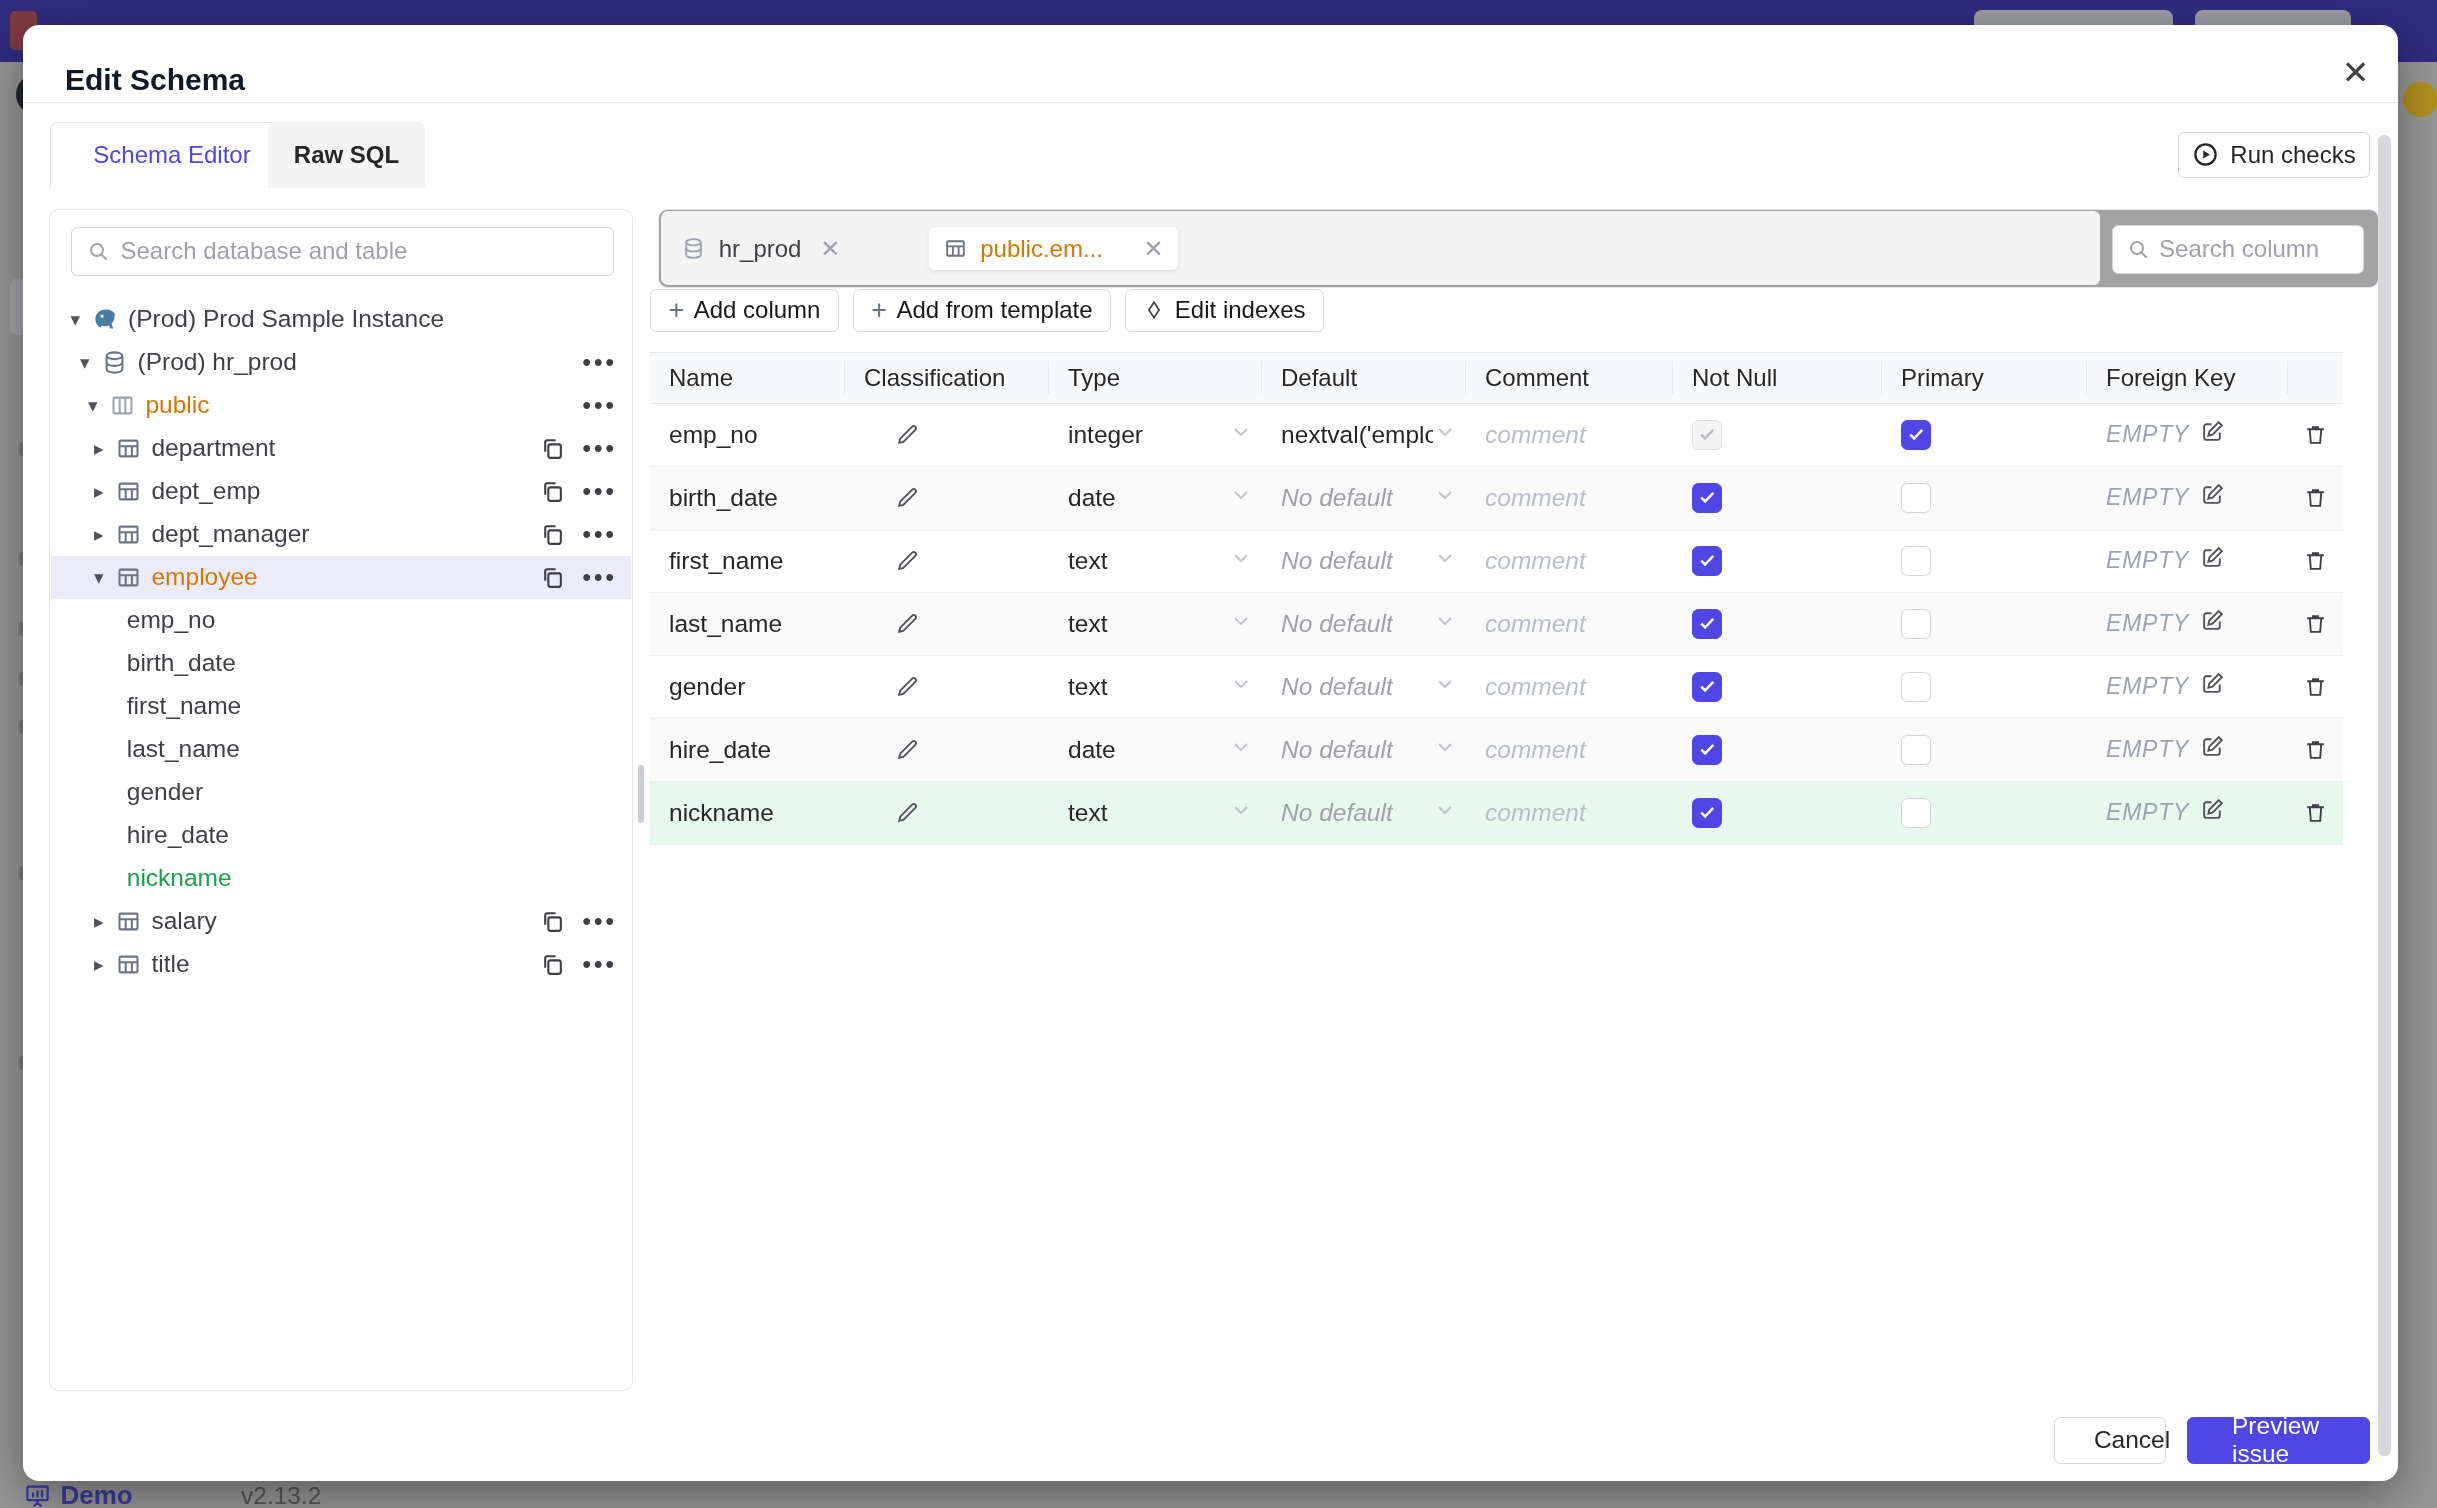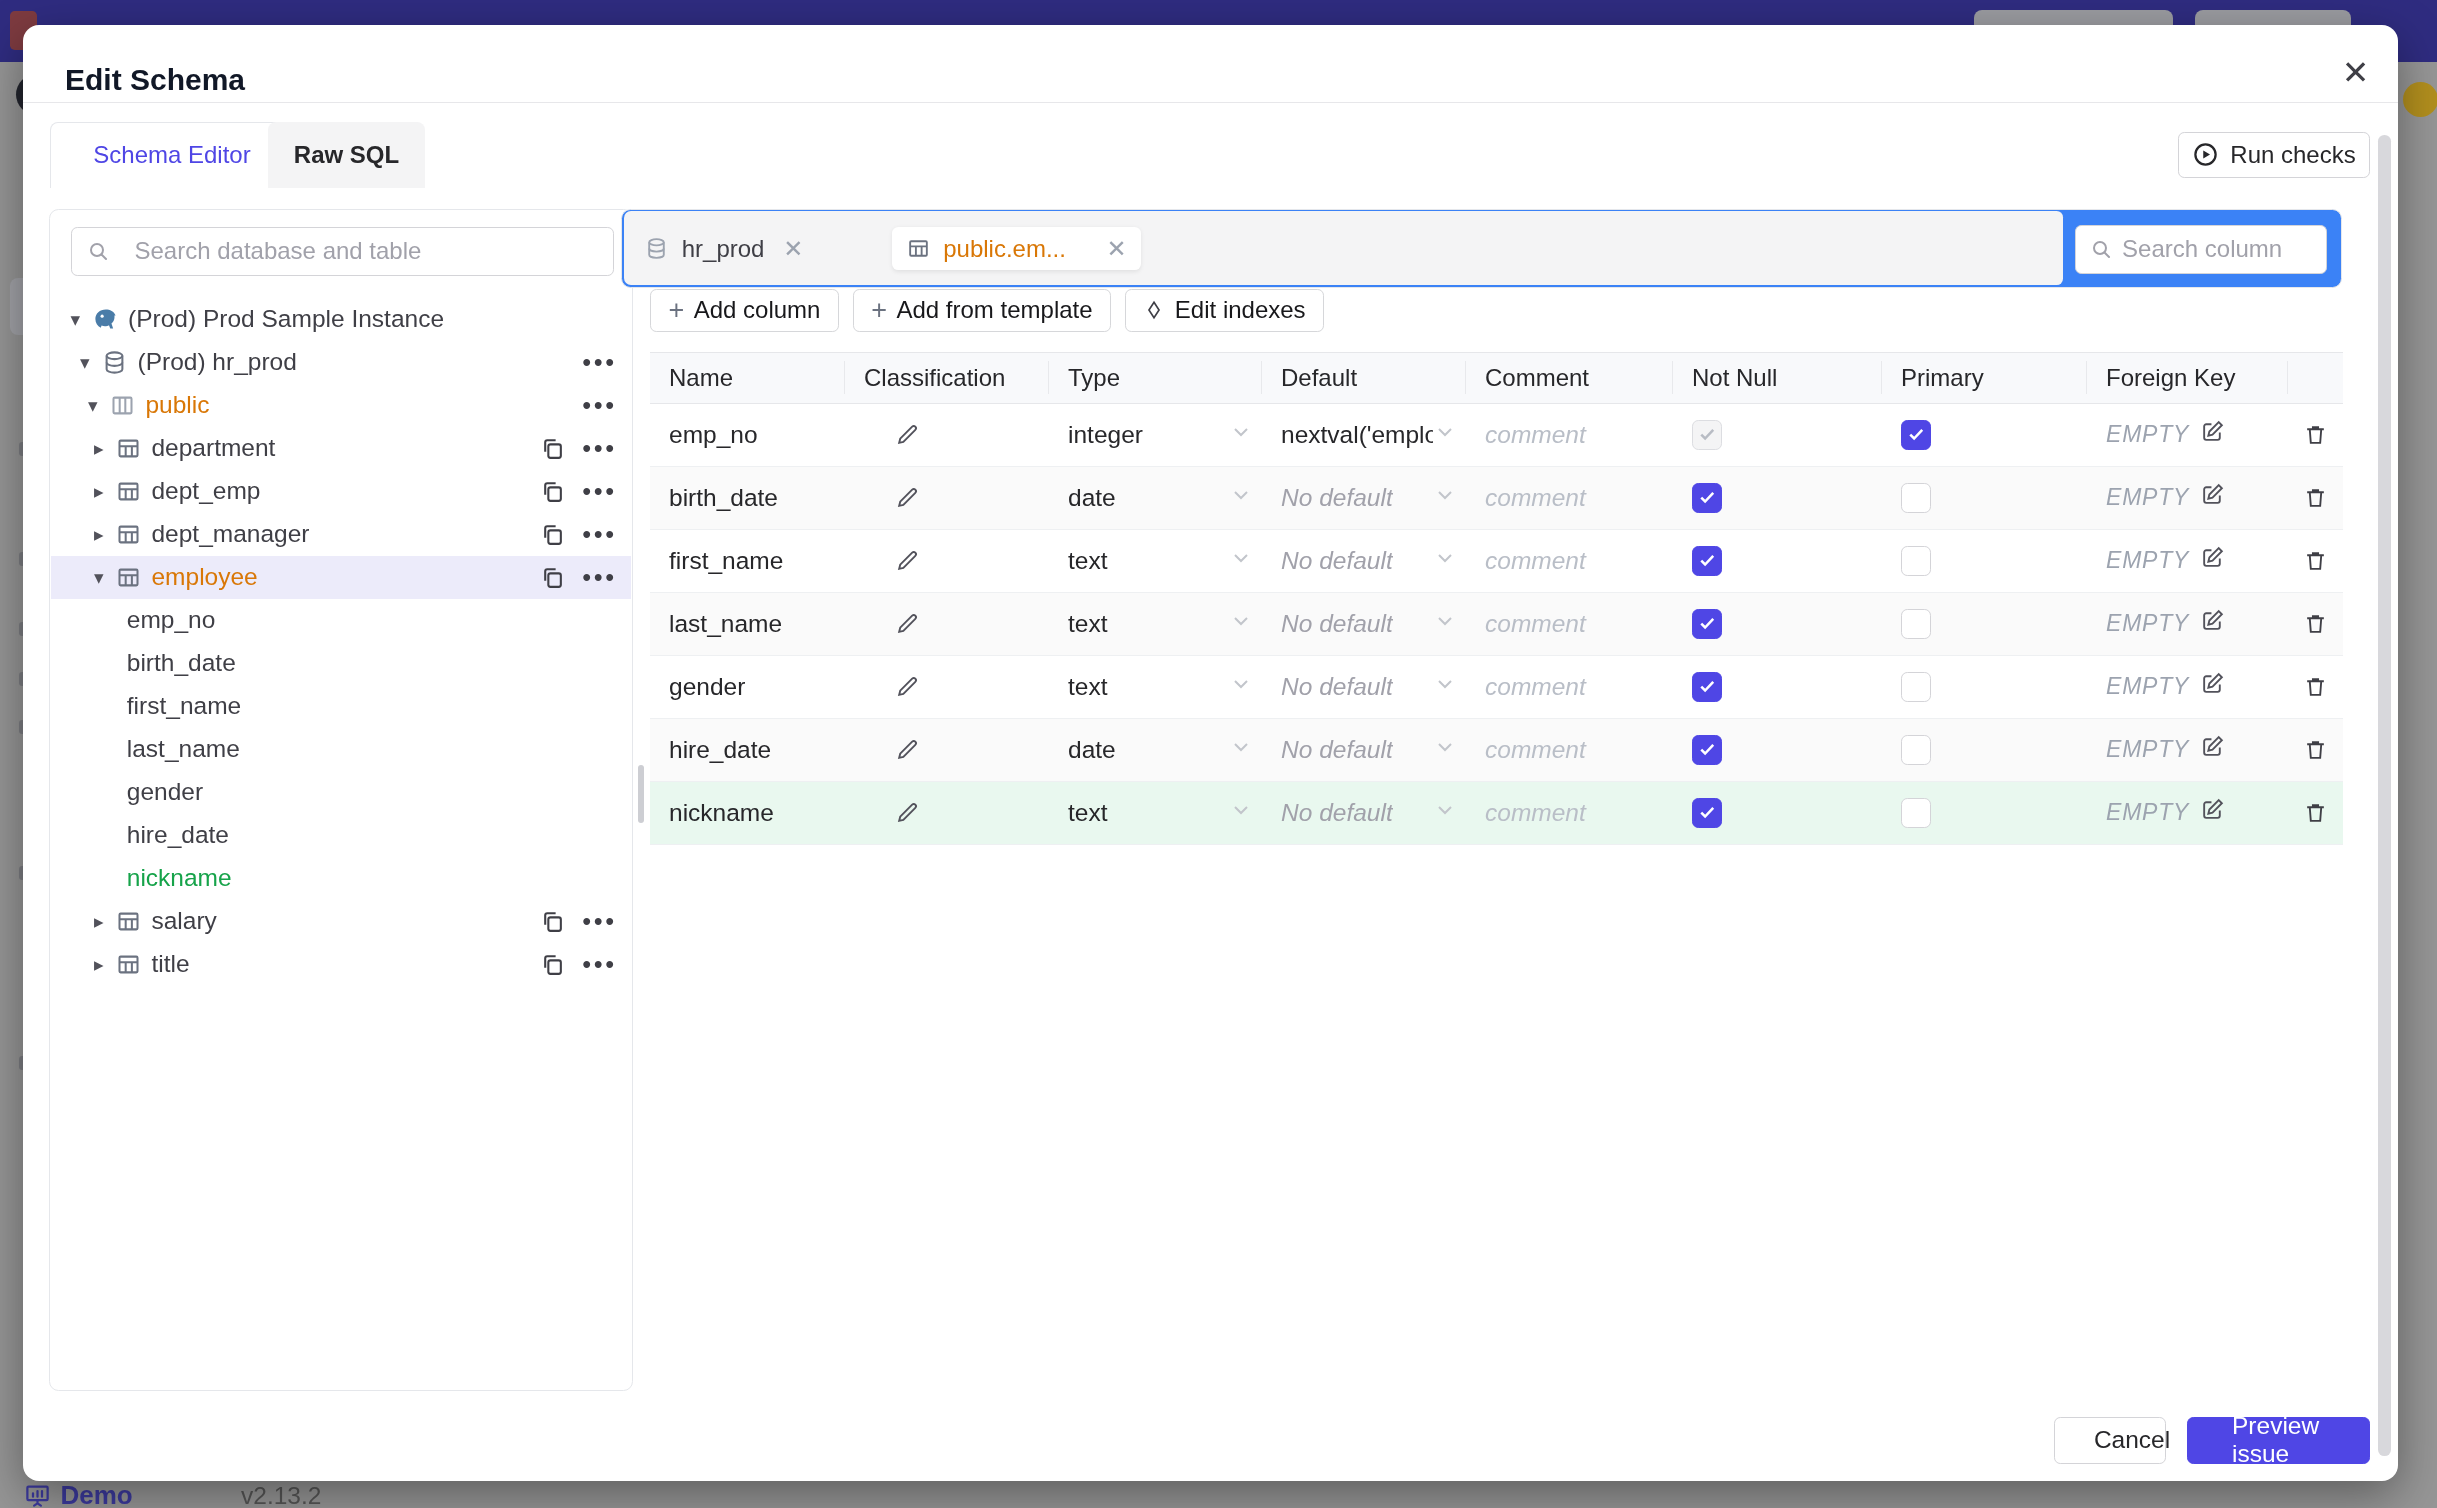--- a/index.html
+++ b/index.html
@@ -33,37 +33,37 @@
          font-size:24px; border-radius:8px 8px 0 0; cursor:pointer; }
   .tab.active { left:27px; width:244px; background:#fff; border:0.8px solid #e5e7eb; border-bottom:none; color:#4f46e5; }
   .tab.inactive { left:245px; width:157px; background:#f4f4f5; color:#27272a;font-weight:bold; }
   .run-checks { position:absolute; left:2155px; top:107px; width:192px; height:46px; border:0.8px solid #d4d4d8;
                 border-radius:6.3px; display:flex; align-items:center; justify-content:center; gap:11px;
                 font-size:24px; color:#27272a; background:#fff; cursor:pointer; }
 
   
   .left-panel { position:absolute; left:26px; top:184px; width:584px; height:1182px; border:0.8px solid #e5e7eb; border-radius:9.5px; background:#fff; }
   .search-box { position:absolute; left:20.5px; top:17.4px; width:543px; height:49px; border:0.8px solid #d4d4d8; border-radius:6.3px;
-                display:flex; align-items:center; gap:25px; padding:0 14px; color:#a1a1aa; font-size:24px; background:#fff; }
+                display:flex; align-items:center; gap:11px; padding:0 14px; color:#a1a1aa; font-size:24px; background:#fff; }
   .tree { position:absolute; left:0.8px; right:0.8px; top:88px; }
   .trow { height:43px; display:flex; align-items:center; position:relative; font-size:24.5px; color:#3f3f46; cursor:pointer; }
   .trow.sel { background:#ecebfa; }
   .caret { width:24px; text-align:center; font-size:19px; color:#52525b; flex:none; }
   .ticon { width:28px; height:28px; margin:0 8px 0 4.7px; flex:none; display:flex; align-items:center; }
   .ticon svg { width:27px; height:27px; }
   .lvl0 { padding-left:12.6px; } .lvl1 { padding-left:22px; } .lvl2 { padding-left:30px; } .lvl3 { padding-left:36px; }
   .lvl4 { padding-left:76px; }
   .t-orange { color:#d97706; } .t-green { color:#16a34a; }
   .rowicons { position:absolute; right:14px; display:flex; align-items:center; gap:17.4px; color:#3f3f46; }
   .rowicons svg { width:25px; height:25px; }
   .dots { font-size:24px; letter-spacing:3.2px; font-weight:700; color:#3f3f46; line-height:1; }
   .resizer { position:absolute; left:615px; top:740px; width:6.3px; height:58px; background:#cdced3; border-radius:3.2px; cursor:col-resize; }
 
   
-  .head-box { position:absolute; left:598px; top:184px; width:1721px; height:79px; border:0.8px solid #e5e7eb; border-radius:9.5px; background:#3b82f6; }
+  .head-box { position:absolute; left:635px; top:184px; width:1721px; height:79px; border:0.8px solid #e5e7eb; border-radius:9.5px; background:#a3a3a3; }
   .chip-strip { position:absolute; left:1.6px; top:1.6px; width:1439px; height:74px; background:#f4f4f5; border-radius:7px 6.3px 6.3px 7px; }
   .chip { position:absolute; display:flex; align-items:center; gap:12.6px; height:43px; top:16px; font-size:24px; cursor:pointer; }
   .chip .cicon svg { width:25px; height:25px; display:block; }
   .chip-x { color:#9ca3af; font-size:24px; margin-left:6.3px; cursor:pointer; }
   .chip.plain { left:20.5px; color:#3f3f46; }
   .chip.activechip { left:268px; width:249px; background:#fff; border-radius:6.3px; box-shadow:0 1.6px 4.7px rgba(0,0,0,.08);
                      padding:0 14px; color:#d97706; }
   .chip.activechip .clabel { overflow:hidden; white-space:nowrap; flex:1; }
   .col-search { position:absolute; right:14px; top:15px; width:252px; height:49px; border:0.8px solid #d4d4d8; border-radius:6.3px;
                 display:flex; align-items:center; gap:9.5px; padding:0 12.6px; color:#a1a1aa; font-size:24px; background:#fff; }

